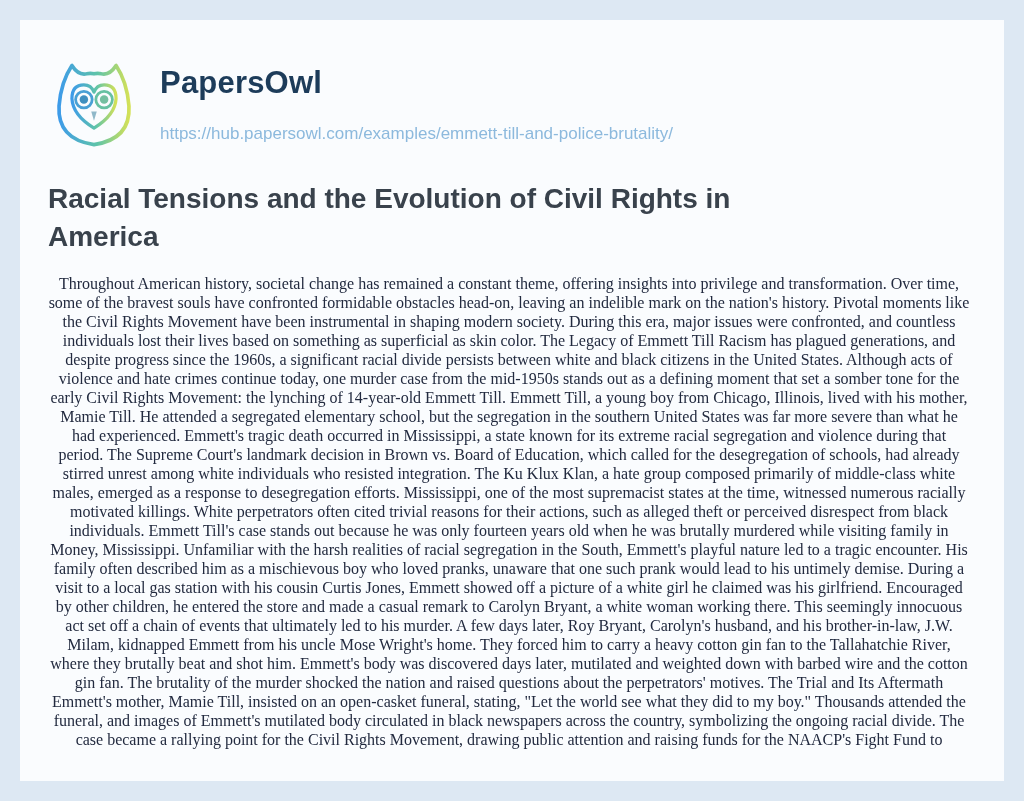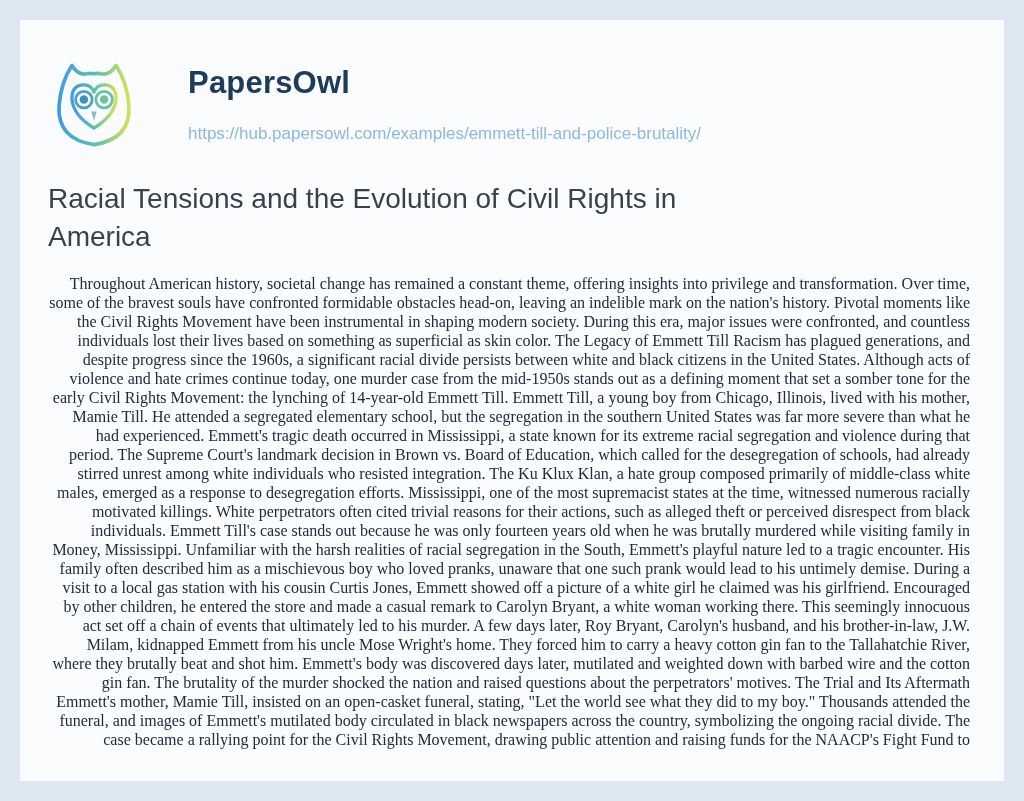--- a/index.html
+++ b/index.html
@@ -10,52 +10,52 @@
     position:relative;
     overflow:hidden;
   }
   .page {
     position:absolute;
     left:20px; top:20px; right:20px; bottom:20px;
     background:#fafcfe;
     box-sizing:border-box;
     padding:38px 34px 20px 28px;
   }
-  .header { display:flex; align-items:flex-start;gap:28px; }
+  .header { display:flex; align-items:flex-start; }
   .logo { width:92px; height:96px; flex:0 0 auto; }
   .header-text { margin-left:20px; padding-top:8px; }
   .brand {
     font-size:31px;
     font-weight:bold;
     color:#1d3c5a;
     letter-spacing:0.2px;
     line-height:1.1;
   }
   .site-url {
     margin-top:24px;
     font-size:17px;
     color:#8cb9dd;
     text-decoration:none;
     display:inline-block;
   }
   .article-title {
     margin:26px 0 17px 0;
     max-width:700px;
     font-size:28px;
-    font-weight:400;
+    font-weight:700;
     color:#39424c;
     line-height:1.35;
   }
   .article-body {
     margin-top:18px;
     font-family:"Liberation Serif", serif;
     font-size:16px;
     line-height:19px;
     color:#222a3f;
-    text-align:right;
+    text-align:center;
   }
 </style>
 </head>
 <body>
 
 <div class="page">
 
   <div class="header">
 
     <svg class="logo" viewBox="0 0 100 104" fill="none" xmlns="http://www.w3.org/2000/svg">

